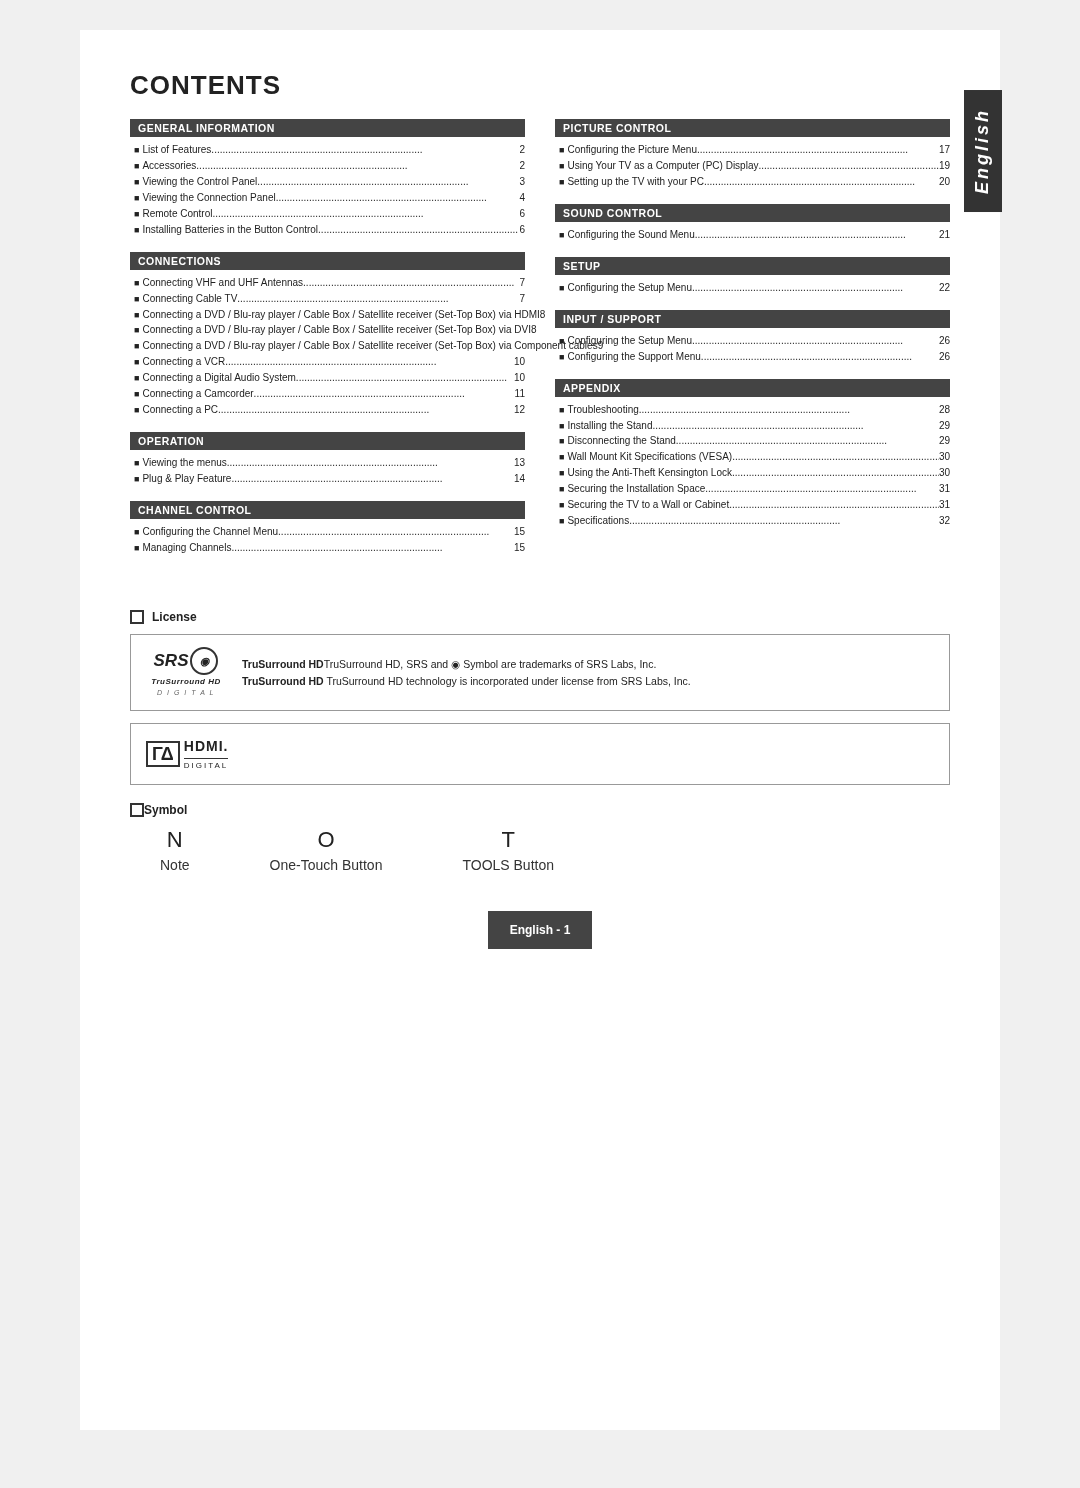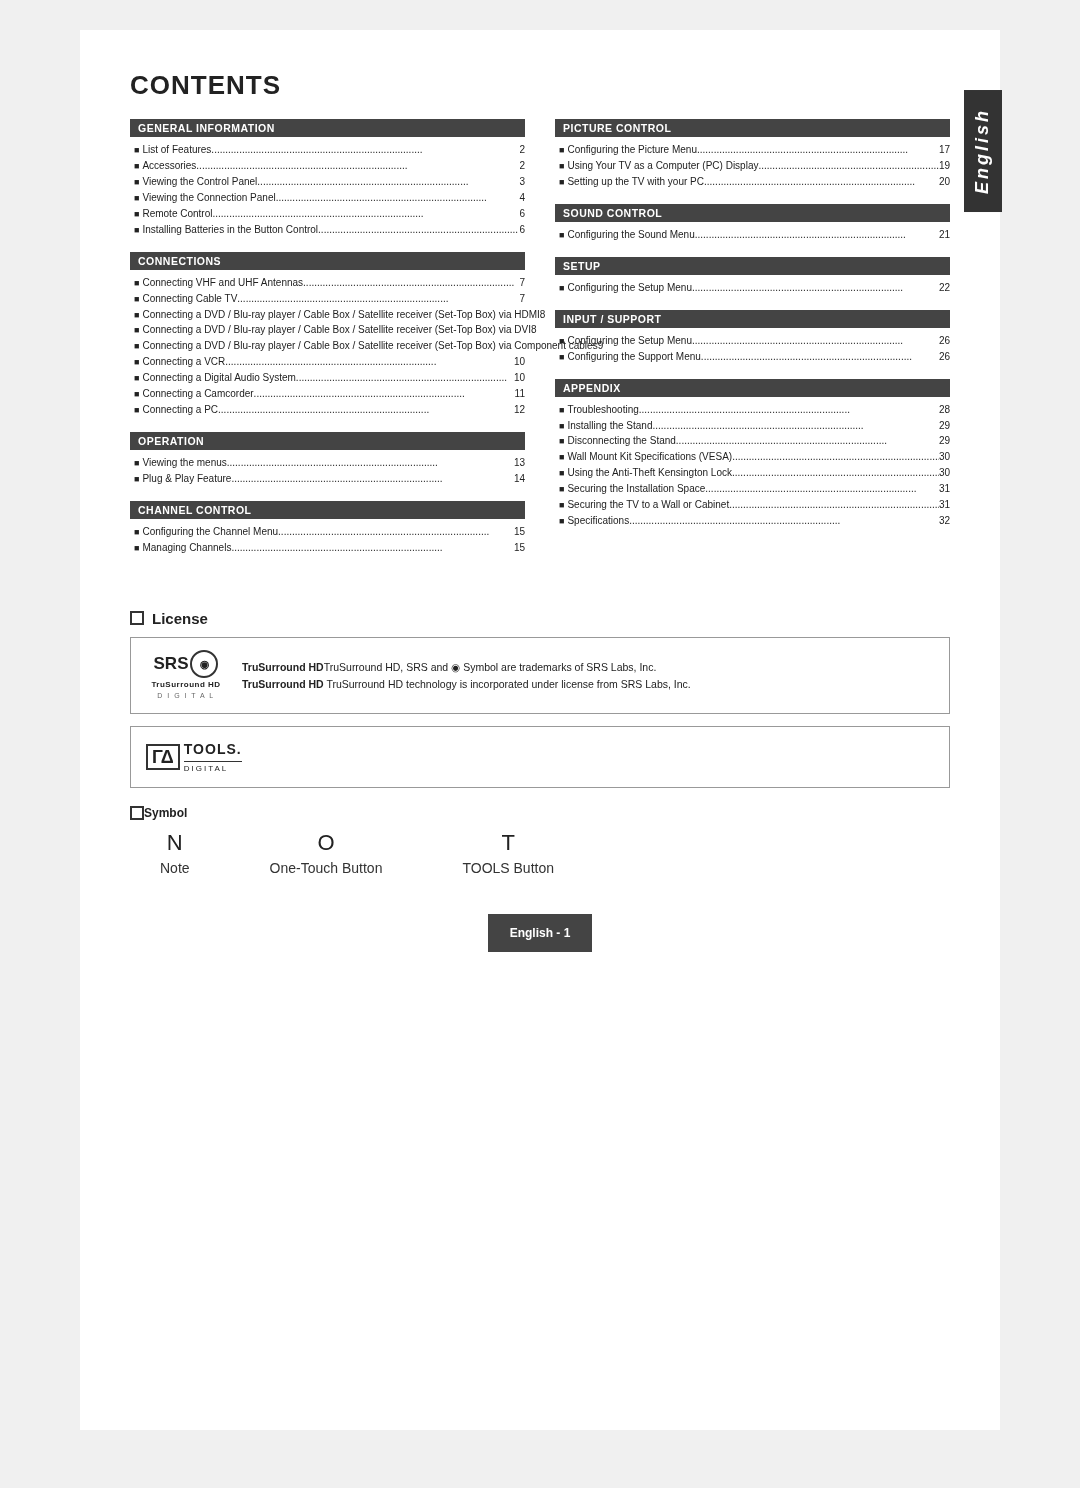--- a/index.html
+++ b/index.html
@@ -64,21 +64,21 @@
     }
     .section-items {
       padding-left: 4px;
     }
     
     .license-section {
       margin-top: 40px;
     }
     .license-title {
       font-weight: bold;
-      font-size: 15px;
+      font-size: 12px;
       margin-bottom: 10px;
       display: flex;
       align-items: center;
       gap: 8px;
       margin-top: 16px;
     }
     .checkbox-icon {
       width: 14px;
       height: 14px;
       border: 2px solid #333;
@@ -92,20 +92,21 @@
       align-items: center;
       gap: 16px;
       margin-bottom: 12px;
       font-size: 10.5px;
       line-height: 1.5;
     }
     .srs-logo {
       flex-shrink: 0;
       text-align: center;
       min-width: 80px;
+      font-style: italic;
     }
     .srs-circle {
       display: inline-block;
       border: 3px solid #333;
       border-radius: 50%;
       width: 32px;
       height: 32px;
       line-height: 26px;
       text-align: center;
       font-weight: bold;
@@ -514,21 +515,21 @@
         <span style="font-weight:bold;">TruSurround HD</span><span>TruSurround HD, SRS and ◉ Symbol are trademarks of SRS Labs, Inc.</span><br>
         <span style="font-weight:bold;">TruSurround HD</span> <span>TruSurround HD technology is incorporated under license from SRS Labs, Inc.</span>
       </div>
     </div>
 
     <div class="license-box">
       <div class="dolby-logo">
         <div class="dolby-box">
           <span class="dolby-dd" style="font-size:18px;font-weight:900;border:2.5px solid #333;padding:2px 4px;margin-right:0;">ΓΔ</span>
           <div class="dolby-text-block" style="margin-left:4px;">
-            <span class="dolby-name">TOOLS.</span>
+            <span class="dolby-name">HDMI.</span>
             <span class="dolby-digital">DIGITAL</span>
           </div>
         </div>
       </div>
     </div>
   </div>
 
   <div class="symbol-section">
     <div class="symbol-title">
       <span class="checkbox-icon"></span>

